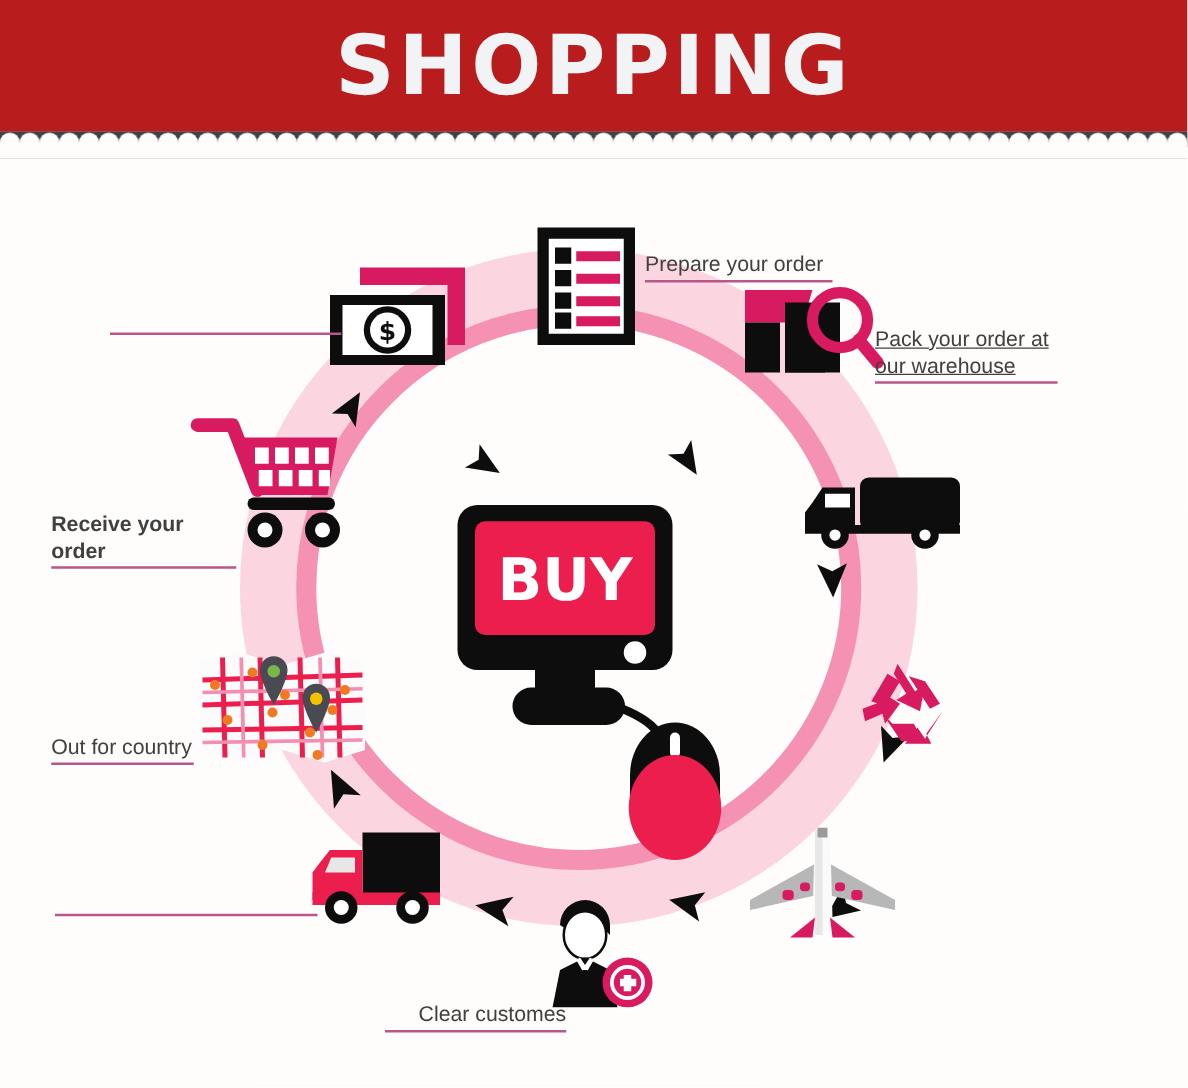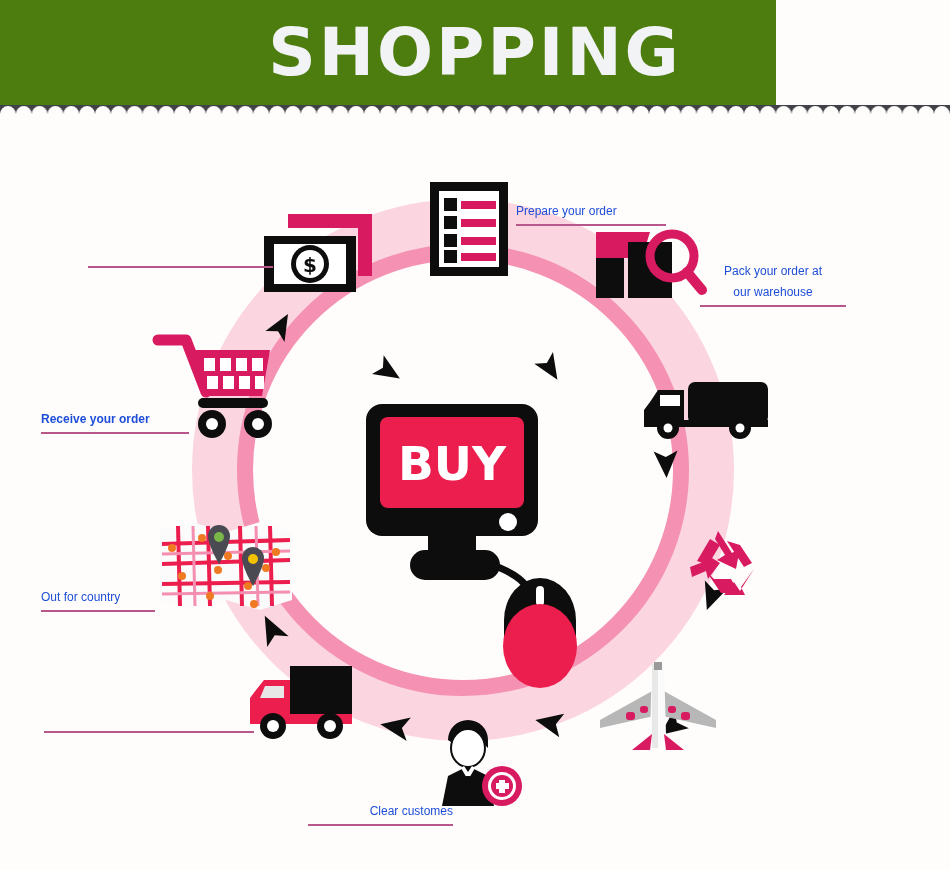--- a/index.html
+++ b/index.html
@@ -17,23 +17,23 @@
     position: relative;
     width: 950px;
     height: 870px;
     background: #fffdfb;
   }
 
   
   #header {
     position: absolute;
     left: 0; top: 0;
-    width: 776px;
+    width: 950px;
     height: 118px;
-    background: #4d7c0f;
+    background: #b91c1c;
     overflow: visible;
   }
 
   #header-title {
     position: absolute;
     left: 0; top: 14px;
     width: 950px;
     text-align: center;
     color: #f2f3f5;
     font-family: "DejaVu Sans", sans-serif;
@@ -59,34 +59,34 @@
     width: 950px;
     height: 752px;
   }
 
   
   .icon-abs { position: absolute; }
 
   
   .label {
     position: absolute;
-    color: #1d4ed8;
+    color: #404040;
     font-family: "Liberation Sans", sans-serif;
-    font-size: 12px;
+    font-size: 17px;
     line-height: 21px;
     white-space: pre-line;
     padding-bottom: 3px;
   }
   .label .rule {
     display: block;
     height: 1.5px;
     background: #b7578a;
     margin-top: 2px;
   }
-  .label.right-side { text-align: center; }
+  .label.right-side { text-align: left; text-decoration: underline; }
   .label.left-side  { text-align: left; }
 
   
   #lbl-prepare      { left: 516px; top: 180px; width: 150px; }
   #lbl-pack         { left: 700px; top: 240px; width: 146px; }
   #lbl-picked       { left: 781px; top: 354px; width: 136px; }
   #lbl-processed    { left: 776px; top: 545px; width: 148px; }
   #lbl-flown        { left: 682px; top: 727px; width: 214px; }
   #lbl-customs      { left: 308px; top: 780px; width: 145px; text-align: right; }
   #lbl-depart       { left: 44px;  top: 708px; width: 210px; }

